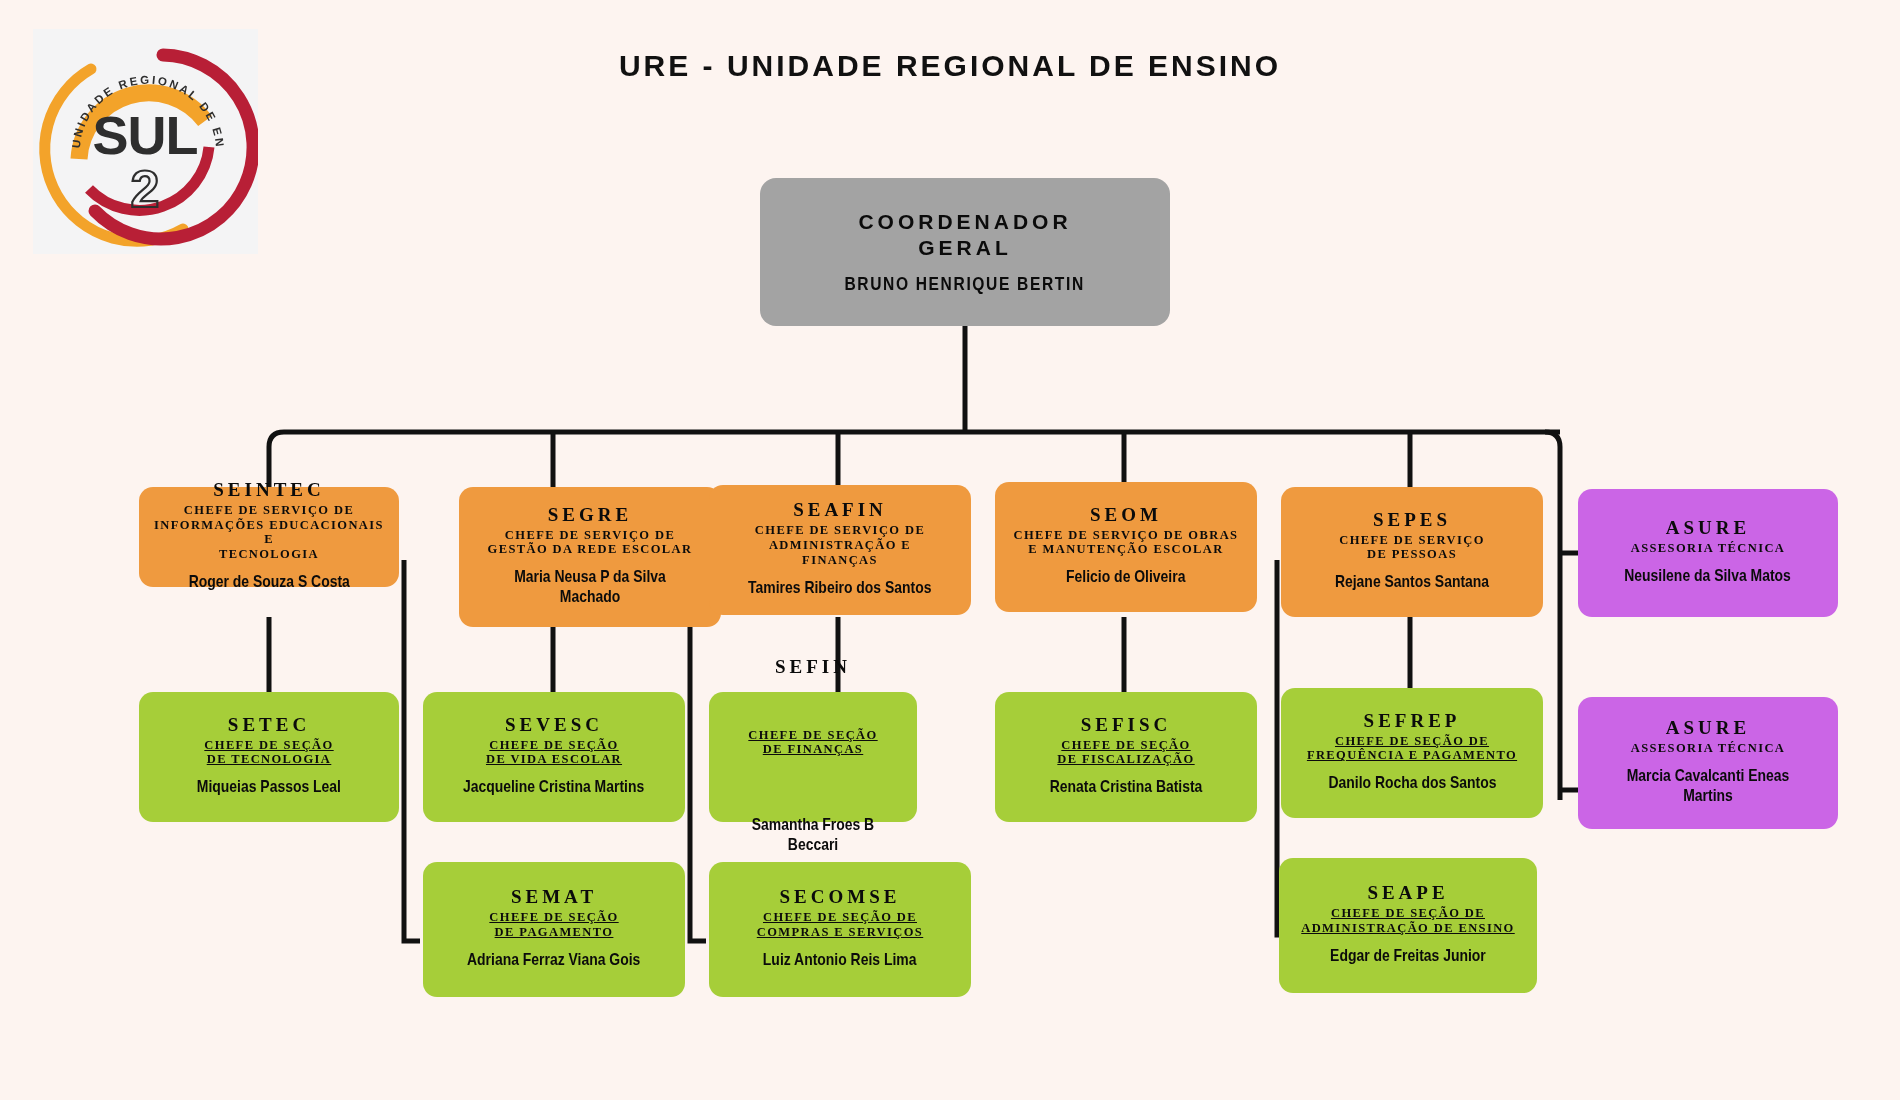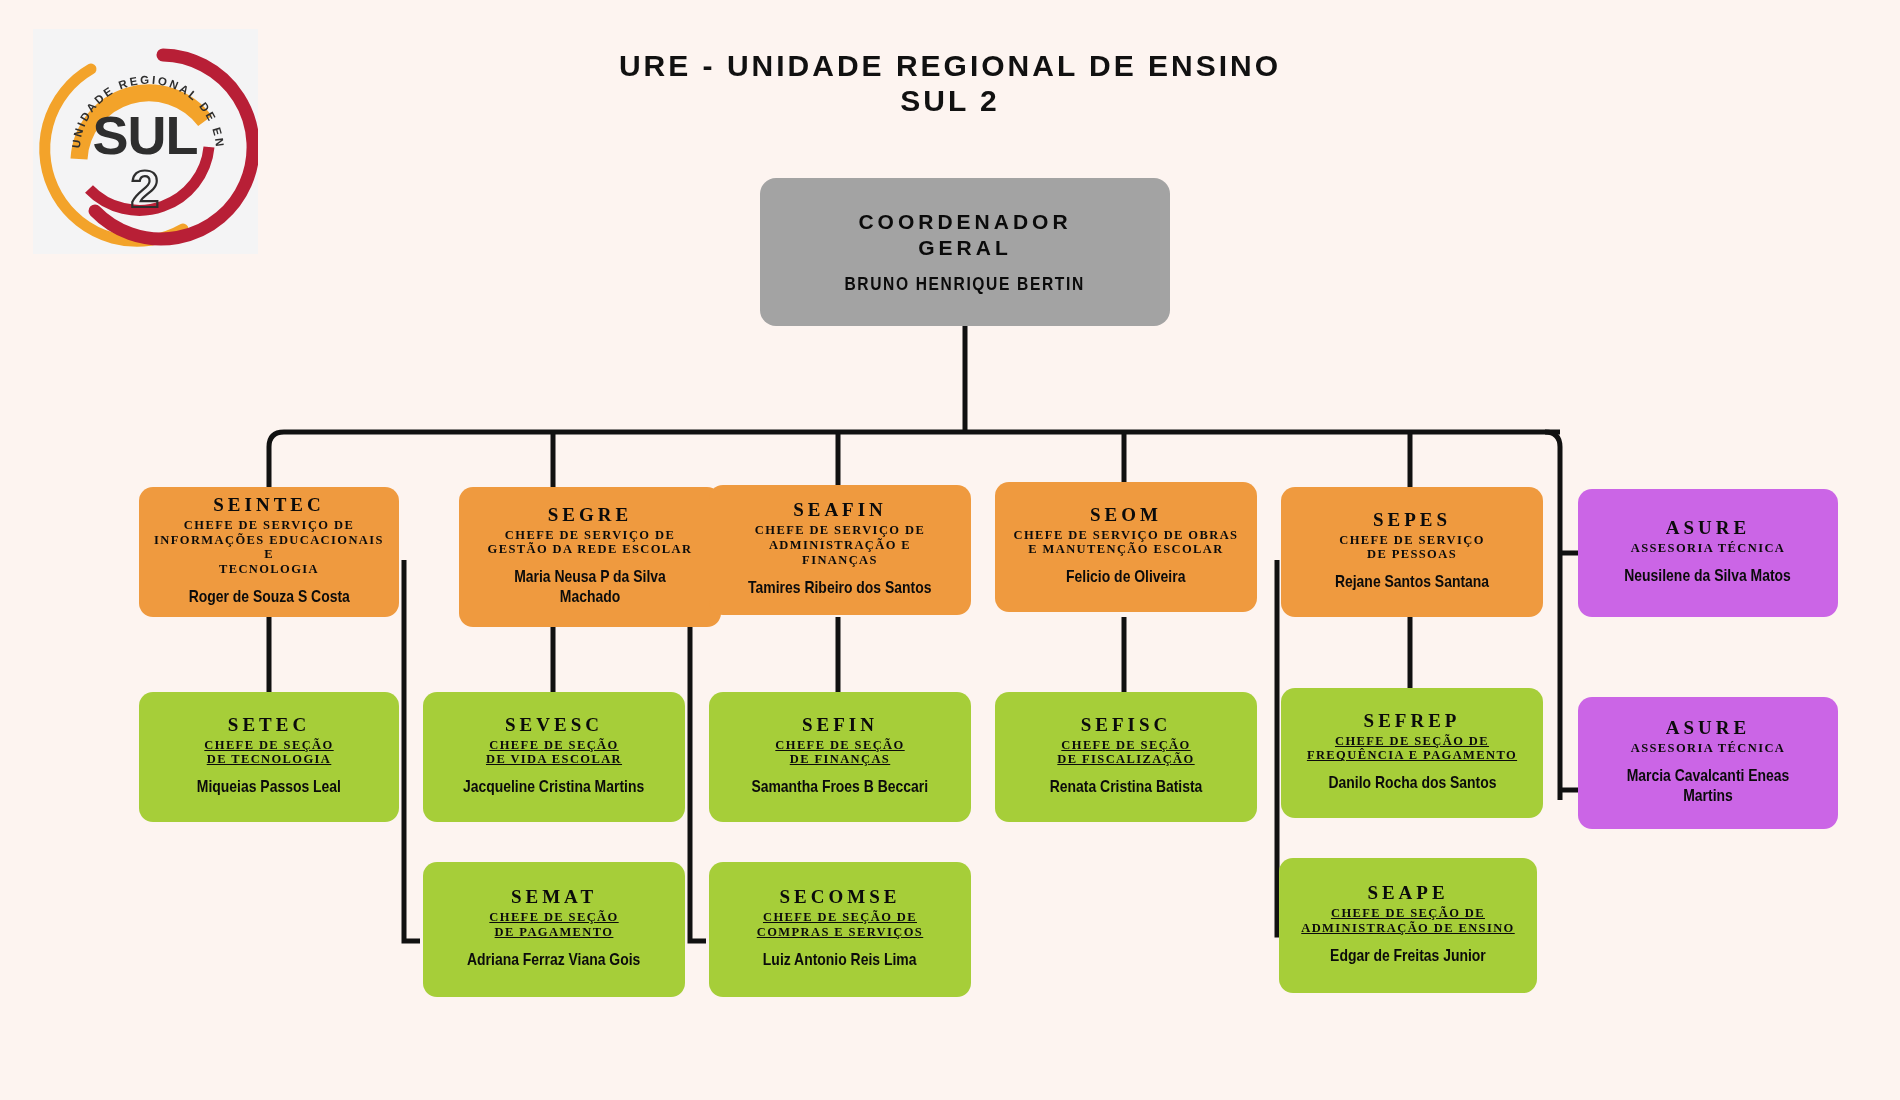--- a/index.html
+++ b/index.html
@@ -139,21 +139,20 @@
     <text font-family="'Liberation Sans', sans-serif" font-size="11.5" font-weight="700" fill="#2E2E2E" letter-spacing="2.4">
       <textPath href="#arcpath" startOffset="4%">UNIDADE REGIONAL DE ENSINO</textPath>
     </text>
     <text x="112" y="125" text-anchor="middle" font-family="'Liberation Sans', sans-serif" font-size="54" font-weight="700" fill="#2E2E2E" letter-spacing="-1">SUL</text>
     <text x="112" y="178" text-anchor="middle" font-family="'Liberation Sans', sans-serif" font-size="52" font-weight="700" fill="none" stroke="#2E2E2E" stroke-width="2.2">2</text>
   </svg>
 </div>
 
 <div class="chart-title">
   <span>URE - UNIDADE REGIONAL DE ENSINO</span>
-  <span class="line2">SUL 2</span>
 </div>
 
 <svg id="connectors" xmlns="http://www.w3.org/2000/svg">
   <g fill="none" stroke="#111111" stroke-width="5">
 
     <path d="M 965 325 L 965 432"></path>
 
     <path d="M 269 490 L 269 447 Q 269 432 284 432 L 1560 432"></path>
 
     <path d="M 1545 432 Q 1560 432 1560 447 L 1560 800"></path>
@@ -181,21 +180,21 @@
 </svg>
 
 <div class="node root" style="left:760px; top:178px; width:410px; height:148px;">
   <div class="code">
     <span>COORDENADOR</span><br>
     <span>GERAL</span>
   </div>
   <div class="person">BRUNO HENRIQUE BERTIN</div>
 </div>
 
-<div class="node service" style="left:139px; top:487px; width:260px; height:130px;">
+<div class="node service" style="left:139px; top:487px; width:260px; height:100px;">
   <div class="code">SEINTEC</div>
   <div class="role">
     <span>CHEFE DE SERVIÇO DE</span><br>
     <span>INFORMAÇÕES EDUCACIONAIS E</span><br>
     <span>TECNOLOGIA</span>
   </div>
   <div class="person">Roger de Souza S Costa</div>
 </div>
 
 <div class="node service" style="left:423px; top:487px; width:262px; height:140px;margin-left:36px;">
@@ -246,21 +245,21 @@
 
 <div class="node section" style="left:423px; top:692px; width:262px; height:130px;">
   <div class="code">SEVESC</div>
   <div class="role">
     <span>CHEFE DE SEÇÃO</span><br>
     <span>DE VIDA ESCOLAR</span>
   </div>
   <div class="person">Jacqueline Cristina Martins</div>
 </div>
 
-<div class="node section" style="left:709px; top:692px; width:262px; height:130px;">
+<div class="node section" style="left:709px; top:692px; width:208px; height:130px;gap:48px;">
   <div class="code">SEFIN</div>
   <div class="role">
     <span>CHEFE DE SEÇÃO</span><br>
     <span>DE FINANÇAS</span>
   </div>
   <div class="person">Samantha Froes B Beccari</div>
 </div>
 
 <div class="node section" style="left:995px; top:692px; width:262px; height:130px;">
   <div class="code">SEFISC</div>

